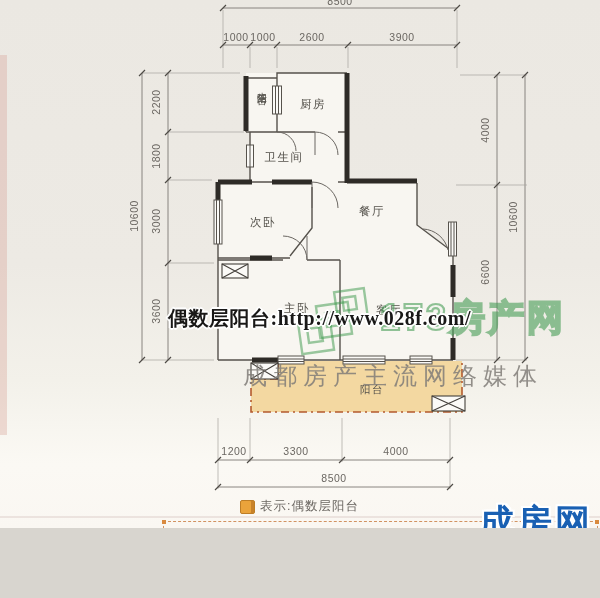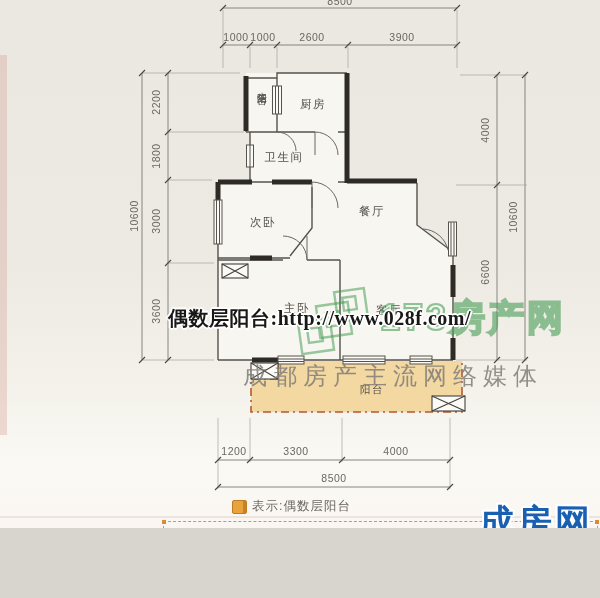--- a/index.html
+++ b/index.html
@@ -18,21 +18,21 @@
   #wm-portal-url{left:362px;top:340px;z-index:4;font-size:19px;font-weight:bold;letter-spacing:1.5px;
     color:rgba(222,58,48,0.88);}
   #wm-slogan{left:243px;top:360px;z-index:4;font-size:24px;letter-spacing:6px;
     color:rgba(128,125,120,0.85);}
   #wm-credit{left:168px;top:305px;z-index:5;font-family:"Liberation Serif",serif;
     font-size:20px;font-weight:bold;color:#191817;letter-spacing:.5px;
     text-shadow:-2px 0 0 #fff,2px 0 0 #fff,0 -2px 0 #fff,0 2px 0 #fff,
       -1px -1px 0 #fff,1px -1px 0 #fff,-1px 1px 0 #fff,1px 1px 0 #fff;}
   #wm-building{position:absolute;left:294px;top:286px;z-index:3;}
   
-  #legend{position:absolute;left:232px;top:498px;z-index:2;display:flex;align-items:center;}
+  #legend{position:absolute;left:240px;top:498px;z-index:2;display:flex;align-items:center;}
   #legend .swatch{display:inline-block;width:13px;height:12px;background:#eaa33b;
     border:1px solid #bd7d26;border-radius:2px;margin-right:5px;box-shadow:inset -3px 0 0 rgba(160,90,20,.45);}
   #legend .legend-label{font-size:12.5px;color:#6b6762;letter-spacing:1px;}
   #highlight-box{position:absolute;left:163px;top:521px;width:433px;height:70px;z-index:2;
     border:1px dashed rgba(200,122,62,.8);}
   .corner{position:absolute;width:4px;height:4px;background:#d98a3f;}
   #title-row{position:absolute;left:183px;top:526px;z-index:3;display:flex;align-items:flex-end;}
   #plan-code{font-size:57px;line-height:.92;font-weight:bold;color:#3b3936;letter-spacing:1px;}
   #plan-label{font-size:26px;color:#3b3936;letter-spacing:2px;margin-left:5px;margin-bottom:3px;}
   #info-divider{position:absolute;left:352px;top:545px;width:1px;height:33px;background:#b3b0aa;z-index:3;}

